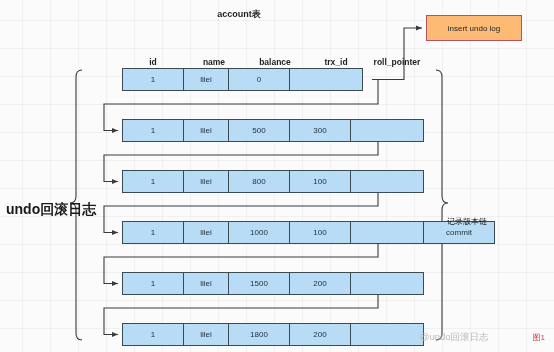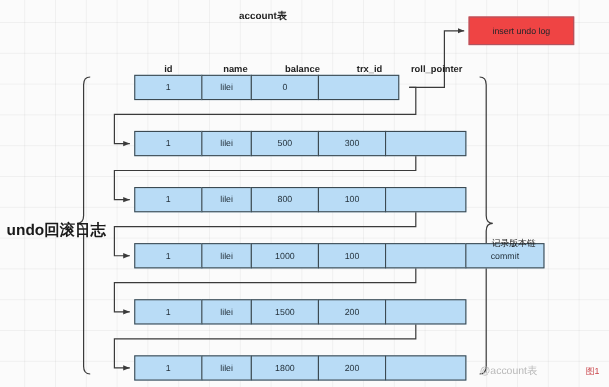--- a/index.html
+++ b/index.html
@@ -49,21 +49,21 @@
   .cell.c-name{width:46px;}
   .cell.c-balance{width:62px;}
   .cell.c-trx{width:62px;}
   .cell.c-roll{width:74px;}
   .cell.c-commit{width:72px;}
 
   
   #undo-log-box{
     position:absolute;left:426px;top:15px;width:96px;height:26px;
     box-sizing:border-box;
-    background:#ef4444;border:1px solid #b05560;
+    background:#fdba74;border:1px solid #b05560;
     display:flex;align-items:center;justify-content:center;
     font-size:8px;color:#23262b;
   }
 
   
   #label-undo{
     left:6px;top:201px;font-size:14px;font-weight:bold;color:#1a1a1a;
   }
   #label-chain{
     left:447px;top:216px;font-size:8px;color:#1a1a1a;
@@ -158,14 +158,14 @@
   <div class="cell c-trx">200</div>
   <div class="cell c-roll"></div>
 </div>
 
 <div id="undo-log-box">insert undo log</div>
 
 <div class="lbl" id="label-undo">undo回滚日志</div>
 <div class="lbl" id="label-chain">记录版本链</div>
 
 <div id="watermark">
-  <span>@account表</span><span class="mark">图1</span>
+  <span>@undo回滚日志</span><span class="mark">图1</span>
 </div>
 
 </body></html>

